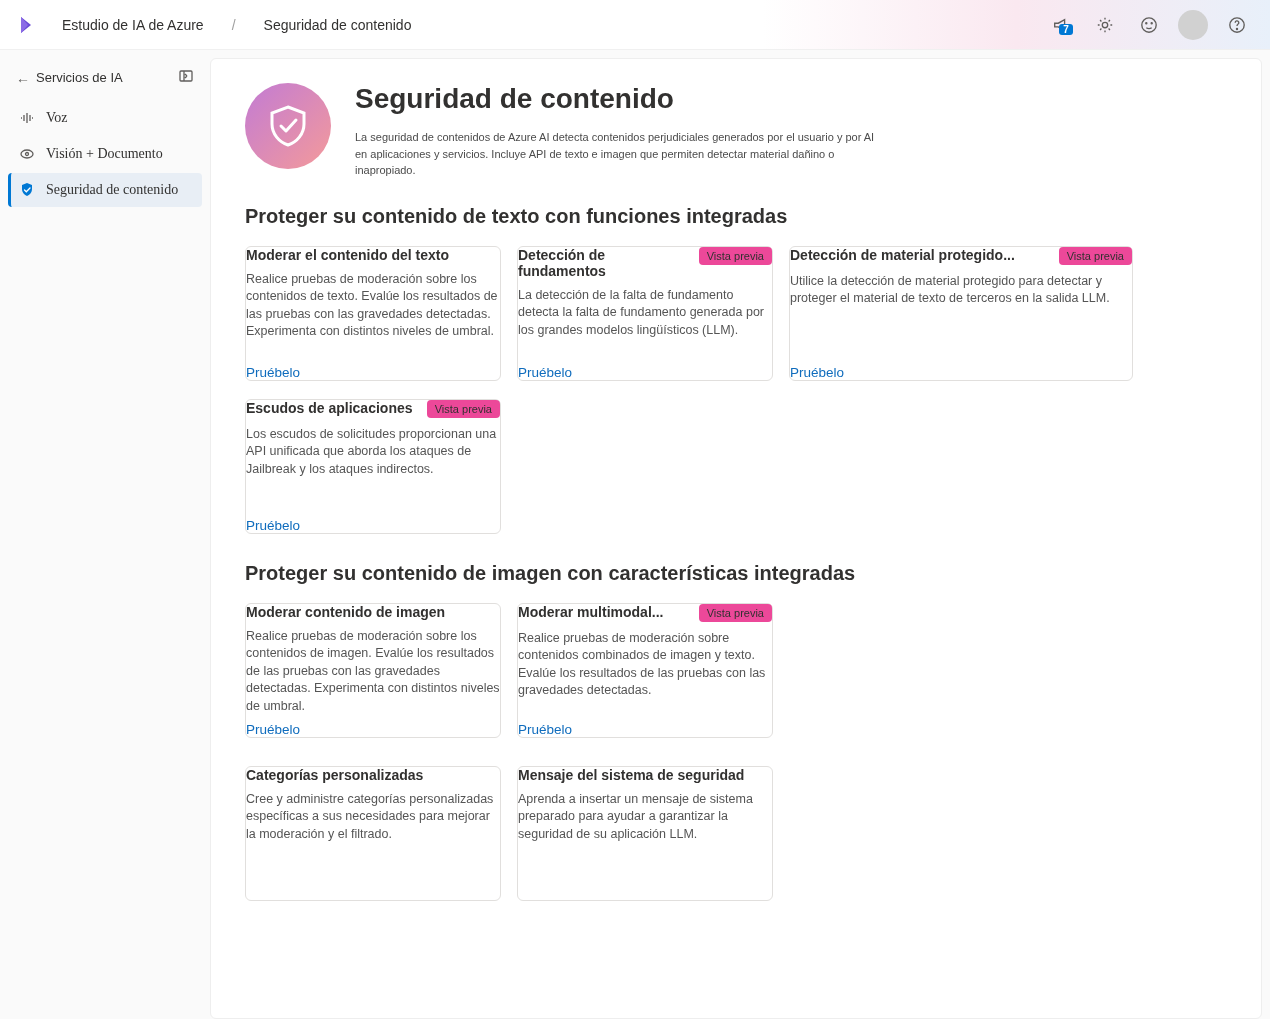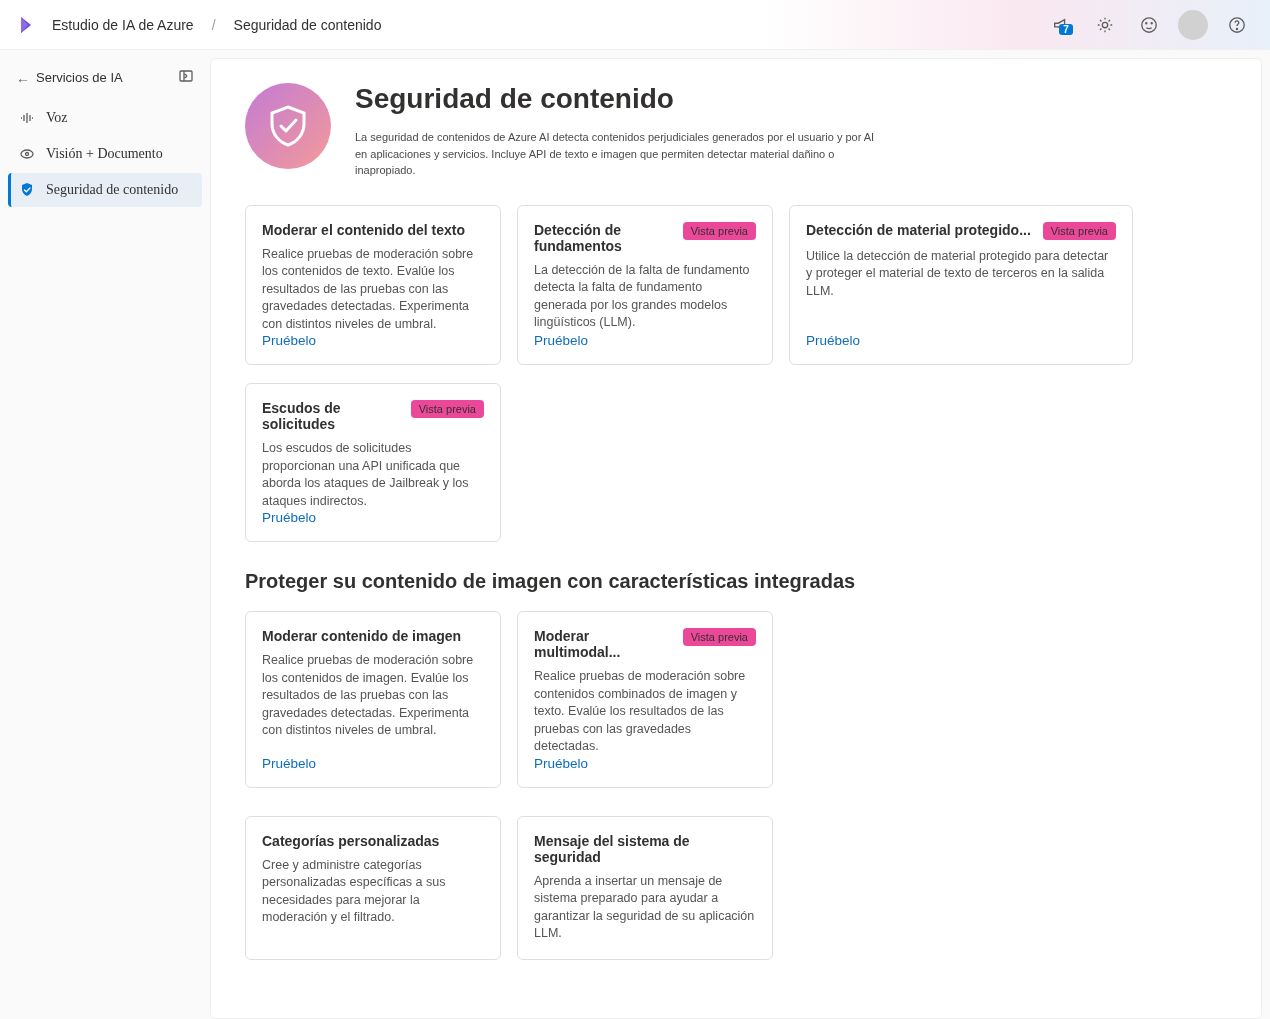--- a/index.html
+++ b/index.html
@@ -16,21 +16,21 @@
       background: linear-gradient(90deg, #fff 60%, #fae8f0 80%, #e8f0fa 100%);
       display: flex;
       align-items: center;
       padding: 0 18px;
       border-bottom: 1px solid #f0f0f0;
       justify-content: space-between;
     }
     .breadcrumb {
       display: flex;
       align-items: center;
-      gap: 18px;
+      gap: 28px;
       font-size: 14px;
       color: #323130;
     }
     .brand-icon {
       width: 16px; height: 20px; display:inline-block;
     }
     .breadcrumb-sep { color: #a0a0a0; }
     .top-actions {
       display: flex;
       align-items: center;
@@ -113,21 +113,21 @@
     }
     .section-title {
       font-size:20px; font-weight:600; margin-bottom:18px;
     }
     .section { margin-bottom:28px; }
     .card-row {
       display:flex; gap:16px; flex-wrap:wrap; margin-bottom: 18px;
     }
     .card {
       width:256px; border:1px solid #e1dfdd; border-radius:6px;
-      padding:16px; display:flex; flex-direction:column;
+      display:flex; flex-direction:column;
       min-height:135px;
       cursor:pointer;
     }
     .card.wide { width:344px; }
     .card-head {
       display:flex; align-items:flex-start; justify-content:space-between;
       gap:8px; margin-bottom:8px;
     }
     .card-title {
       font-size:14px; font-weight:600; color:#323130;
@@ -246,20 +246,21 @@
           </svg>
       </div>
       <div>
         <h1 class="hero-title">Seguridad de contenido</h1>
         <p class="hero-desc">La seguridad de contenidos de Azure AI detecta contenidos perjudiciales generados por el usuario y por AI en aplicaciones y servicios. Incluye API de texto e imagen que permiten detectar material dañino o inapropiado.</p>
       </div>
     </div>
 
     <div id="sections">
         <div class="section">
+          <h2 class="section-title">Proteger su contenido de texto con funciones integradas</h2>
           <div class="card-row">
             <div class="card">
       <div class="card-head">
         <div class="card-title">Moderar el contenido del texto</div>
 
       </div>
       <div class="card-desc">Realice pruebas de moderación sobre los contenidos de texto. Evalúe los resultados de las pruebas con las gravedades detectadas. Experimenta con distintos niveles de umbral.</div>
       <div class="card-link">Pruébelo</div>
     </div>
             <div class="card">
@@ -275,21 +276,21 @@
         <div class="card-title">Detección de material protegido...</div>
         <span class="badge">Vista previa</span>
       </div>
       <div class="card-desc">Utilice la detección de material protegido para detectar y proteger el material de texto de terceros en la salida LLM.</div>
       <div class="card-link">Pruébelo</div>
     </div>
           </div>
           <div class="card-row">
             <div class="card">
       <div class="card-head">
-        <div class="card-title">Escudos de solicitudes</div>
+        <div class="card-title">Escudos de aplicaciones</div>
         <span class="badge">Vista previa</span>
       </div>
       <div class="card-desc">Los escudos de solicitudes proporcionan una API unificada que aborda los ataques de Jailbreak y los ataques indirectos.</div>
       <div class="card-link">Pruébelo</div>
     </div>
           </div>
         </div>
         <div class="section">
           <h2 class="section-title">Proteger su contenido de imagen con características integradas</h2>
           <div class="card-row">

